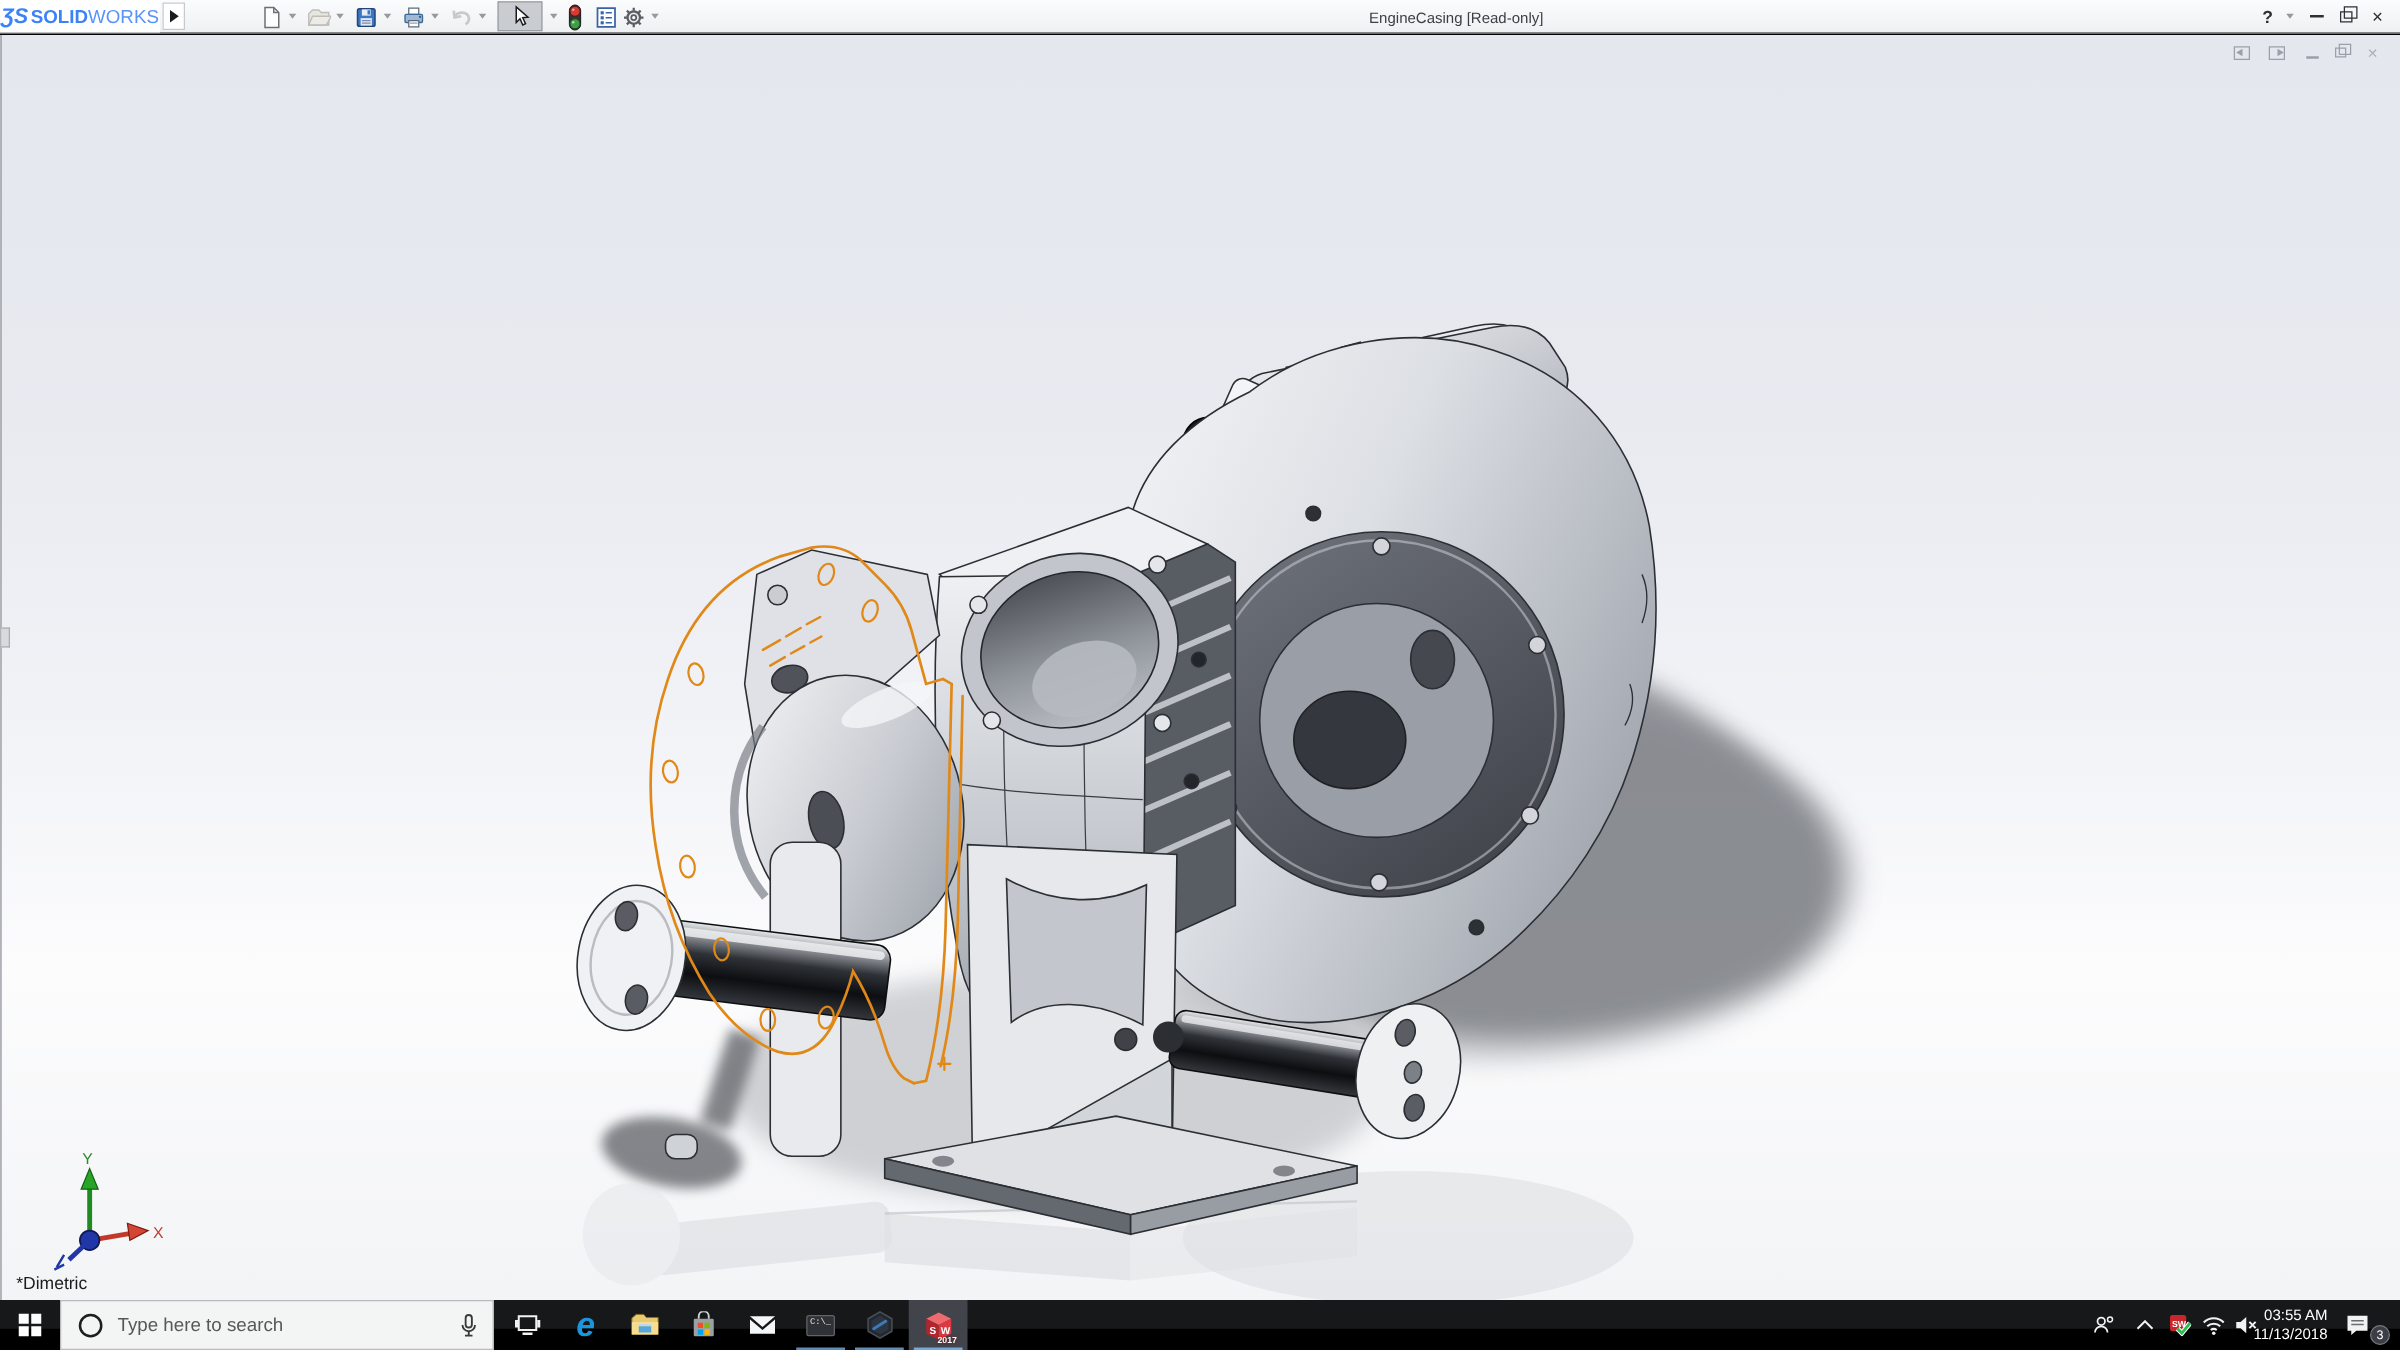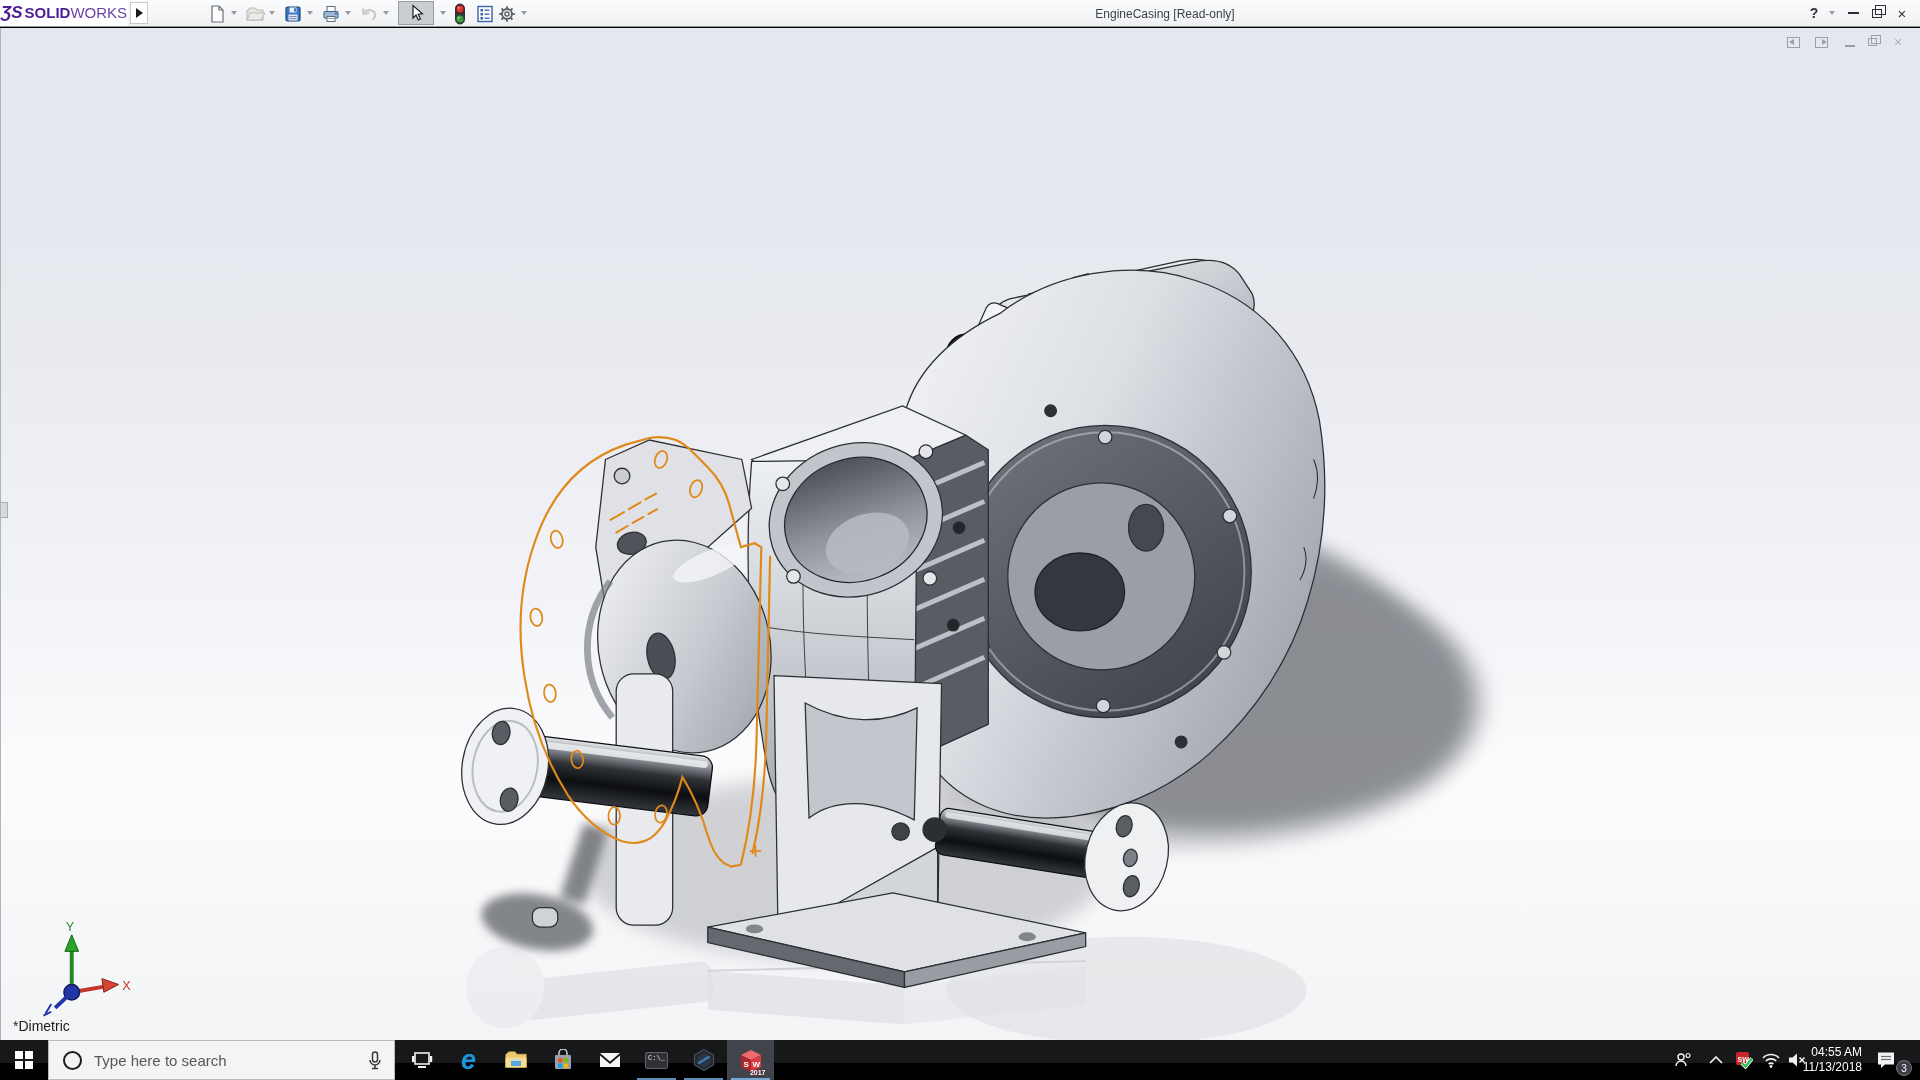--- a/index.html
+++ b/index.html
@@ -4,21 +4,21 @@
 <style>
   html,body{margin:0;padding:0;width:1920px;height:1080px;overflow:hidden;
     font-family:"Liberation Sans",sans-serif;background:#000;}
   *{box-sizing:border-box;}
 
   
   .titlebar{position:absolute;left:0;top:0;width:1920px;height:27px;
     background:linear-gradient(#fbfcfd,#eef0f2);border-bottom:1px solid #8f9296;}
   .logo-area{position:absolute;left:0;top:0;width:128px;height:26px;background:#fff;
     display:flex;align-items:center;justify-content:center;}
-  .logo-text{color:#4c1d95;font-size:15px;letter-spacing:0;white-space:nowrap;}
+  .logo-text{color:#3b82f6;font-size:15px;letter-spacing:0;white-space:nowrap;}
   .logo-mark{font-style:italic;font-weight:bold;font-size:17px;margin-right:2px;}
   .logo-solid{font-weight:bold;}
   .logo-works{font-weight:normal;opacity:.85;}
   .flyout-btn{position:absolute;left:130px;top:2px;width:18px;height:22px;background:#fff;
     border:1px solid #c7cacd;display:flex;align-items:center;justify-content:center;}
   .flyout-tri{width:0;height:0;border-top:5px solid transparent;border-bottom:5px solid transparent;border-left:7px solid #1b1b1b;}
   .tb-btn{position:absolute;top:3px;width:22px;height:21px;display:flex;align-items:center;justify-content:center;}
   .tb-btn svg{display:block;}
   .disabled{opacity:.45;filter:grayscale(.8);}
   .caret{position:absolute;top:11px;width:0;height:0;border-left:3.5px solid transparent;
@@ -582,21 +582,21 @@
   </div>
 
   <div class="tray-icon" style="left:1784px;width:26px">
     <svg width="20" height="16" viewBox="0 0 20 16">
       <polygon points="2,5.5 5.5,5.5 10,1.5 10,14.5 5.5,10.5 2,10.5" fill="#f2f2f2"></polygon>
       <path d="M12.5 5.5 l5 5 M17.5 5.5 l-5 5" stroke="#f2f2f2" stroke-width="1.6"></path>
     </svg>
   </div>
 
   <div class="clock">
-    <span>04:55 AM</span>
+    <span>03:55 AM</span>
     <span>11/13/2018</span>
   </div>
 
   <div class="action-wrap">
     <svg width="20" height="18" viewBox="0 0 20 18" style="position:absolute;left:8px;top:11px">
       <path d="M2 1.5 h16 v12 h-9 l-4 3.5 v-3.5 h-3 z" fill="#f2f2f2"></path>
       <line x1="5" y1="5.5" x2="15" y2="5.5" stroke="#6a6e73" stroke-width="1.2"></line>
       <line x1="5" y1="8.5" x2="15" y2="8.5" stroke="#6a6e73" stroke-width="1.2"></line>
     </svg>
     <div class="badge">3</div>

